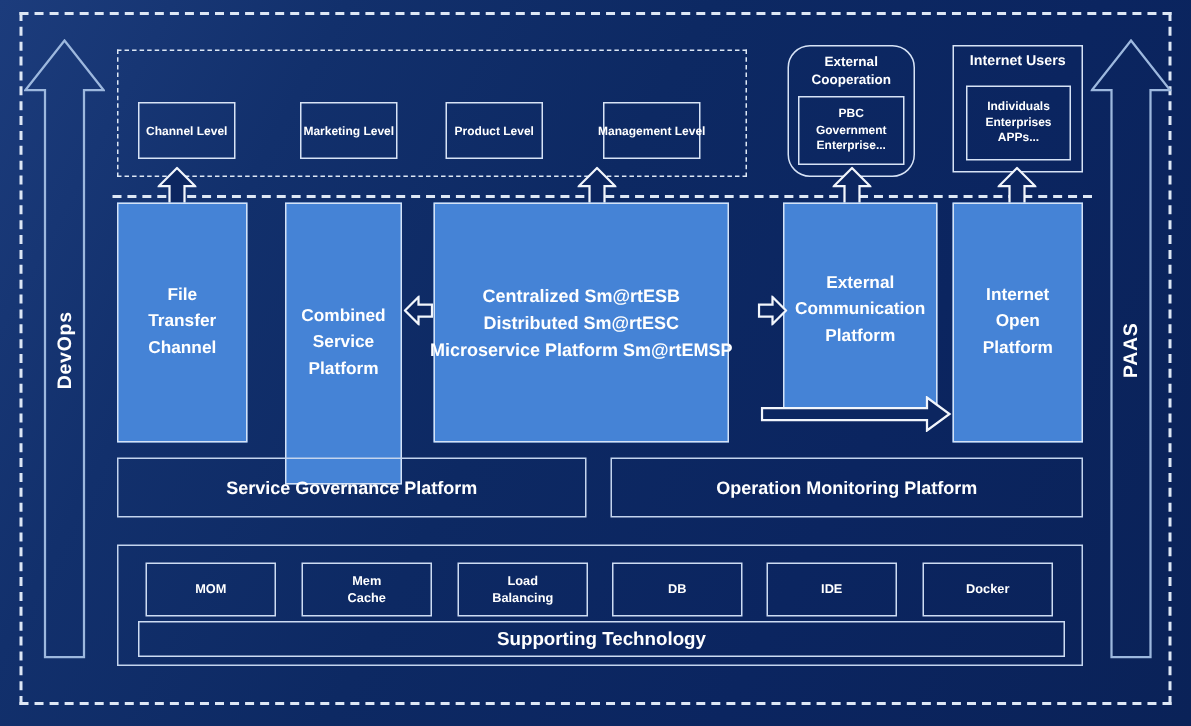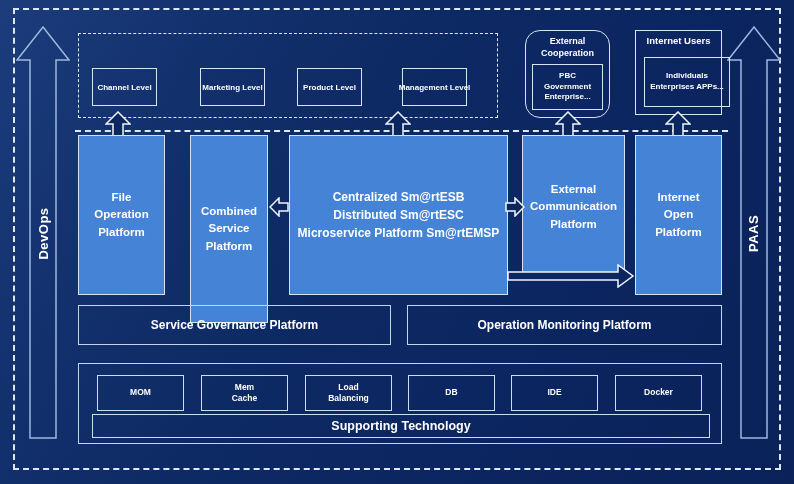--- a/index.html
+++ b/index.html
@@ -15,21 +15,21 @@
   .level-box{top:68px;width:65px;height:38px;border:1.5px solid #d7e3f6;
     display:flex;align-items:center;justify-content:center;
     font-size:8px;font-weight:700;white-space:nowrap;}
   .frame-box{border:1.5px solid #d7e3f6;}
   .ec-box{left:525px;top:30px;width:85px;height:88px;text-align:center;border-radius:15px;}
   .ec-title{padding-top:5px;font-size:9px;font-weight:600;line-height:1.3;}
   .ec-inner{position:absolute;left:6px;top:33px;width:71px;height:46px;border:1.5px solid #d7e3f6;
     display:flex;align-items:center;justify-content:center;font-size:8px;font-weight:600;line-height:1.35;padding:2px;box-sizing:border-box;}
   .iu-box{left:635px;top:30px;width:87px;height:85px;text-align:center;}
   .iu-title{padding-top:4px;font-size:9.5px;font-weight:700;}
-  .iu-inner{position:absolute;left:8px;top:26px;width:86px;height:50px;border:1.5px solid #d7e3f6;
+  .iu-inner{position:absolute;left:8px;top:26px;width:70px;height:50px;border:1.5px solid #d7e3f6;
     display:flex;align-items:center;justify-content:center;font-size:8px;font-weight:600;line-height:1.35;padding:2px;box-sizing:border-box;}
   .lightbox{background:#4583d6;border:1.5px solid #d4e2f6;
     display:flex;align-items:center;justify-content:center;text-align:center;
     font-size:11.5px;font-weight:600;line-height:1.5;}
   .esb-lines span{display:block;white-space:nowrap;font-size:12px;}
   .gov-box{top:305px;height:40px;border:1.5px solid #c3d4ee;
     display:flex;align-items:center;justify-content:center;font-size:12px;font-weight:700;}
   .support-container{left:78px;top:363px;width:644px;height:81px;border:1.5px solid #c3d4ee;}
   .tech-box{top:375px;width:87px;height:36px;border:1.5px solid #cddcf3;
     display:flex;align-items:center;justify-content:center;text-align:center;
@@ -98,26 +98,26 @@
     <polygon points="13,1 25,13 18,13 18,29 8,29 8,13 1,13" fill="#0c2660" stroke="#f2f6fc" stroke-width="1.5"></polygon>
   </svg>
   <svg class="abs" style="left:555px;top:111px" width="26" height="30">
     <polygon points="13,1 25,13 18,13 18,29 8,29 8,13 1,13" fill="#0c2660" stroke="#f2f6fc" stroke-width="1.5"></polygon>
   </svg>
   <svg class="abs" style="left:665px;top:111px" width="26" height="30">
     <polygon points="13,1 25,13 18,13 18,29 8,29 8,13 1,13" fill="#0c2660" stroke="#f2f6fc" stroke-width="1.5"></polygon>
   </svg>
 
   <div class="abs lightbox" style="left:78px;top:135px;width:87px;height:160px">
-    <span style="width:60px">File Operation Platform</span>
+    <span style="width:60px">File Transfer Channel</span>
   </div>
   <div class="abs lightbox" style="left:190px;top:135px;width:78px;height:188px">
     <span style="width:62px">Combined Service Platform</span>
   </div>
-  <div class="abs lightbox esb-lines" style="left:289px;top:135px;width:219px;height:160px">
+  <div class="abs lightbox esb-lines" style="left:289px;top:135px;width:197px;height:160px">
     <div>
       <span>Centralized Sm@rtESB</span>
       <span>Distributed Sm@rtESC</span>
       <span>Microservice Platform Sm@rtEMSP</span>
     </div>
   </div>
   <div class="abs lightbox" style="left:522px;top:135px;width:103px;height:144px">
     <span style="width:95px">External Communication Platform</span>
   </div>
   <div class="abs lightbox" style="left:635px;top:135px;width:87px;height:160px">

